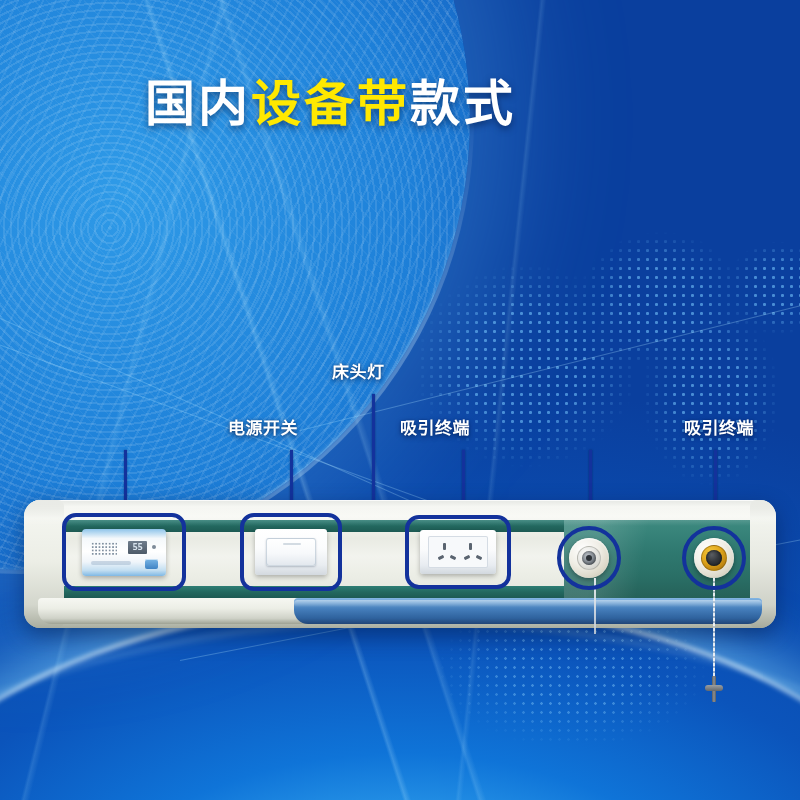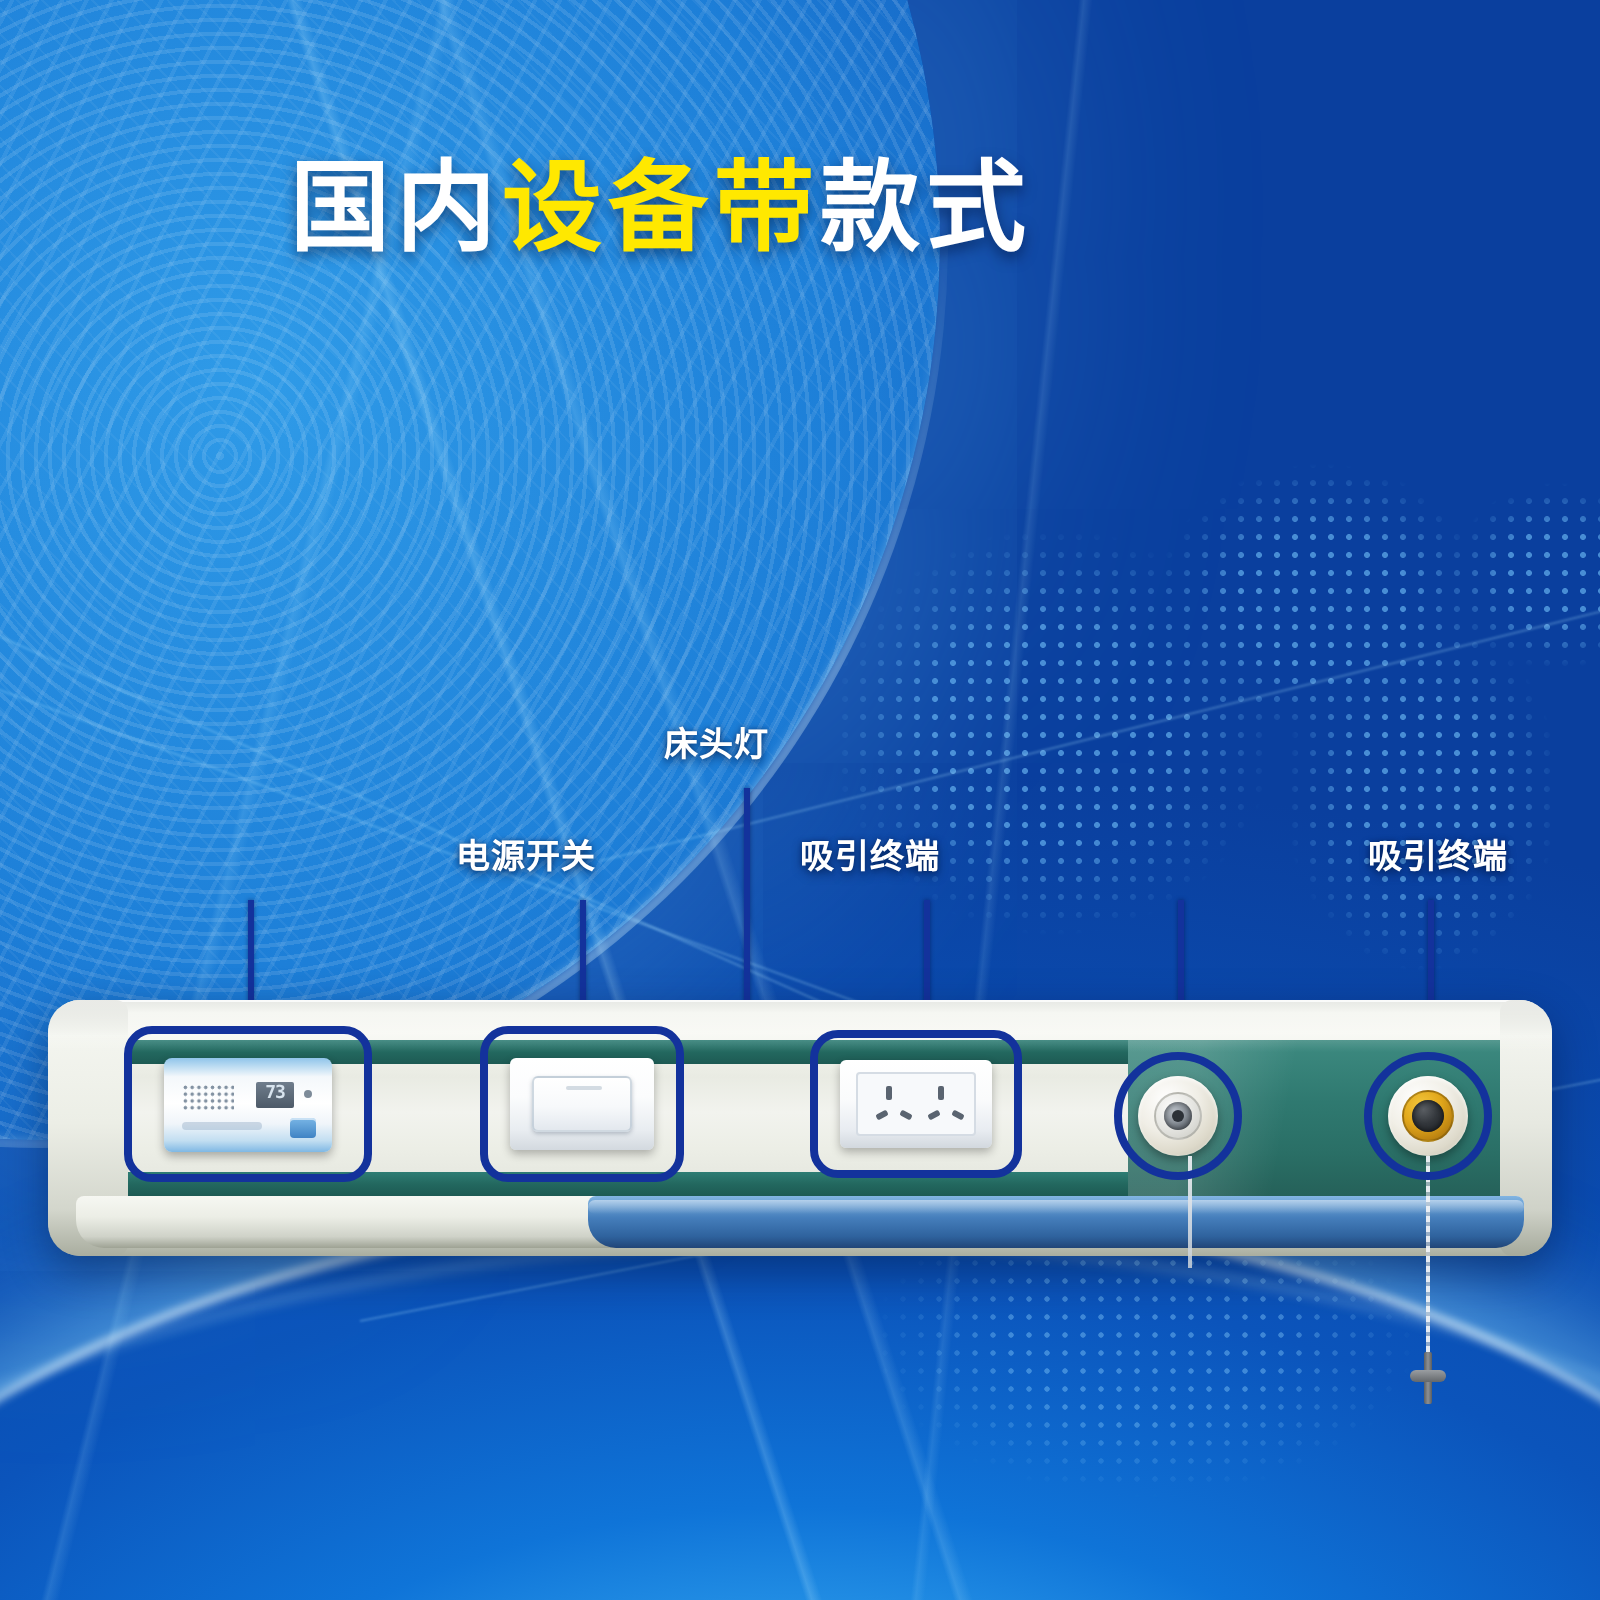--- a/index.html
+++ b/index.html
@@ -409,21 +409,21 @@
     <div class="teal-field"></div>
     <div class="endcap-l"></div>
     <div class="endcap-r"></div>
     <div class="rail"></div>
     <div class="rail-blue"></div>
     <div class="glass-sheen"></div>
   </div>
 
   <div class="intercom">
     <div class="ic-grille"></div>
-    <div class="ic-display">73</div>
+    <div class="ic-display">55</div>
     <div class="ic-dot"></div>
     <div class="ic-slot"></div>
     <div class="ic-btn"></div>
   </div>
 
   <div class="switch">
     <div class="switch-paddle"></div>
   </div>
 
   <div class="socket">

